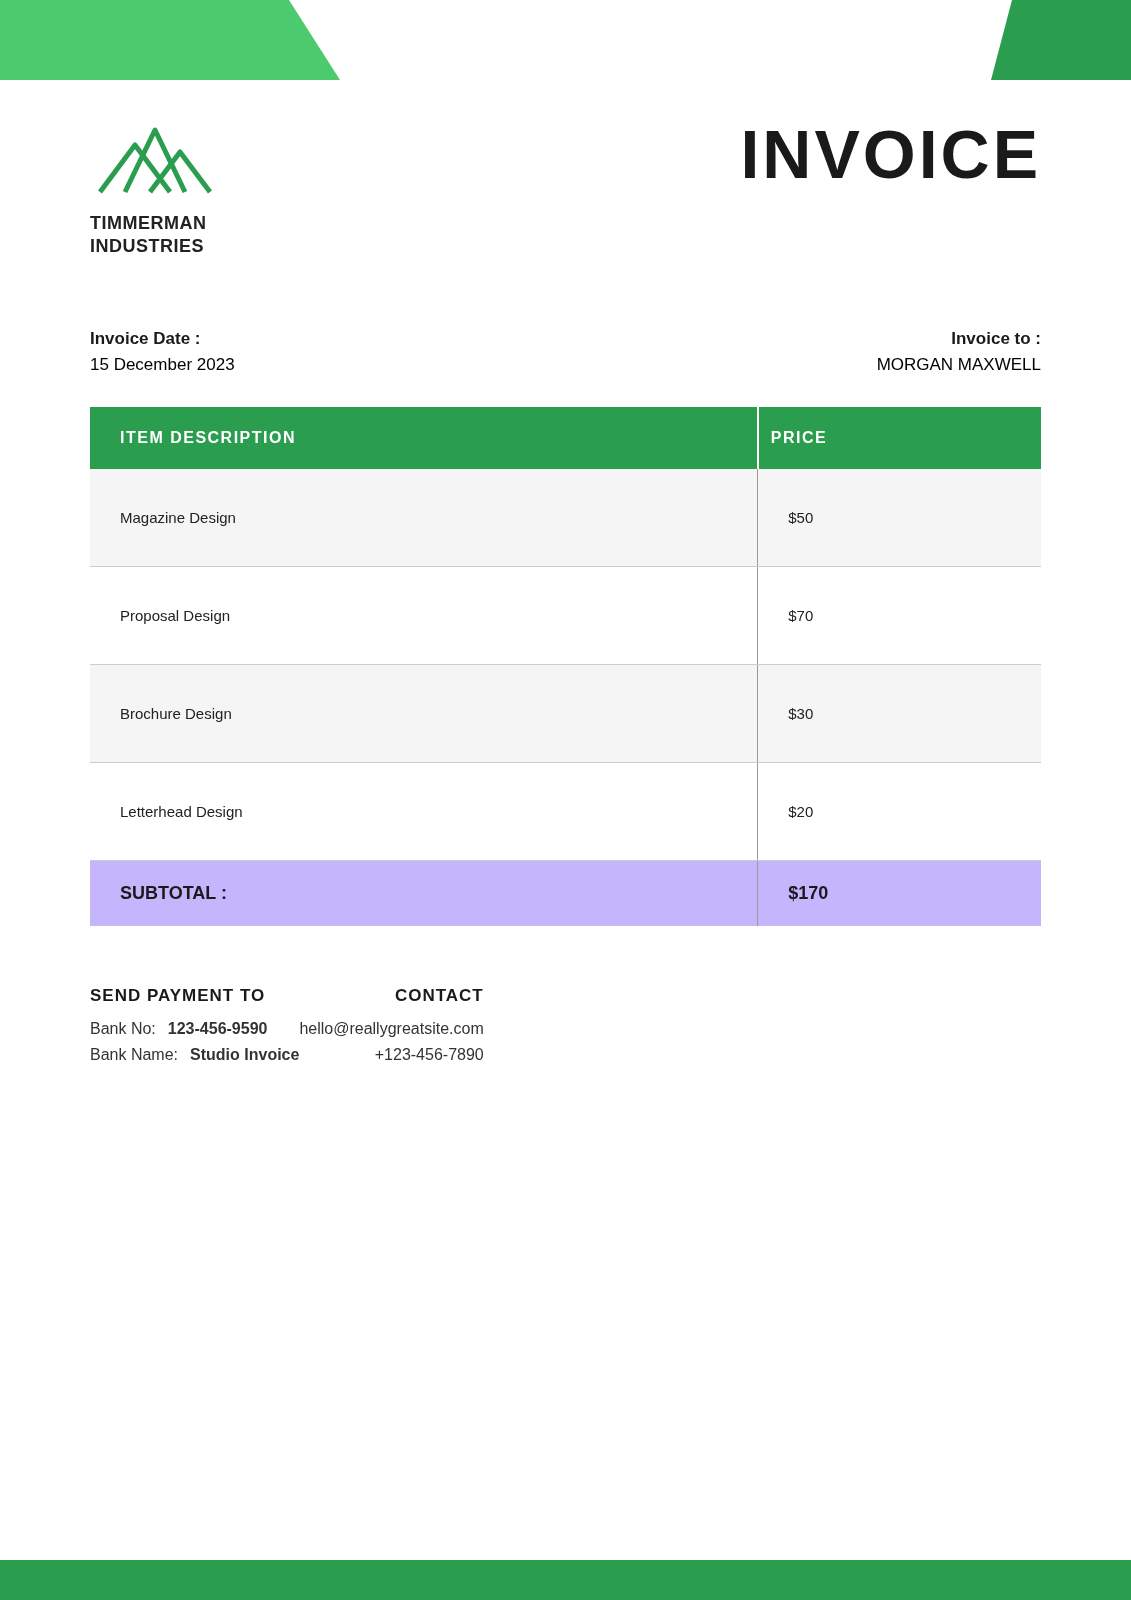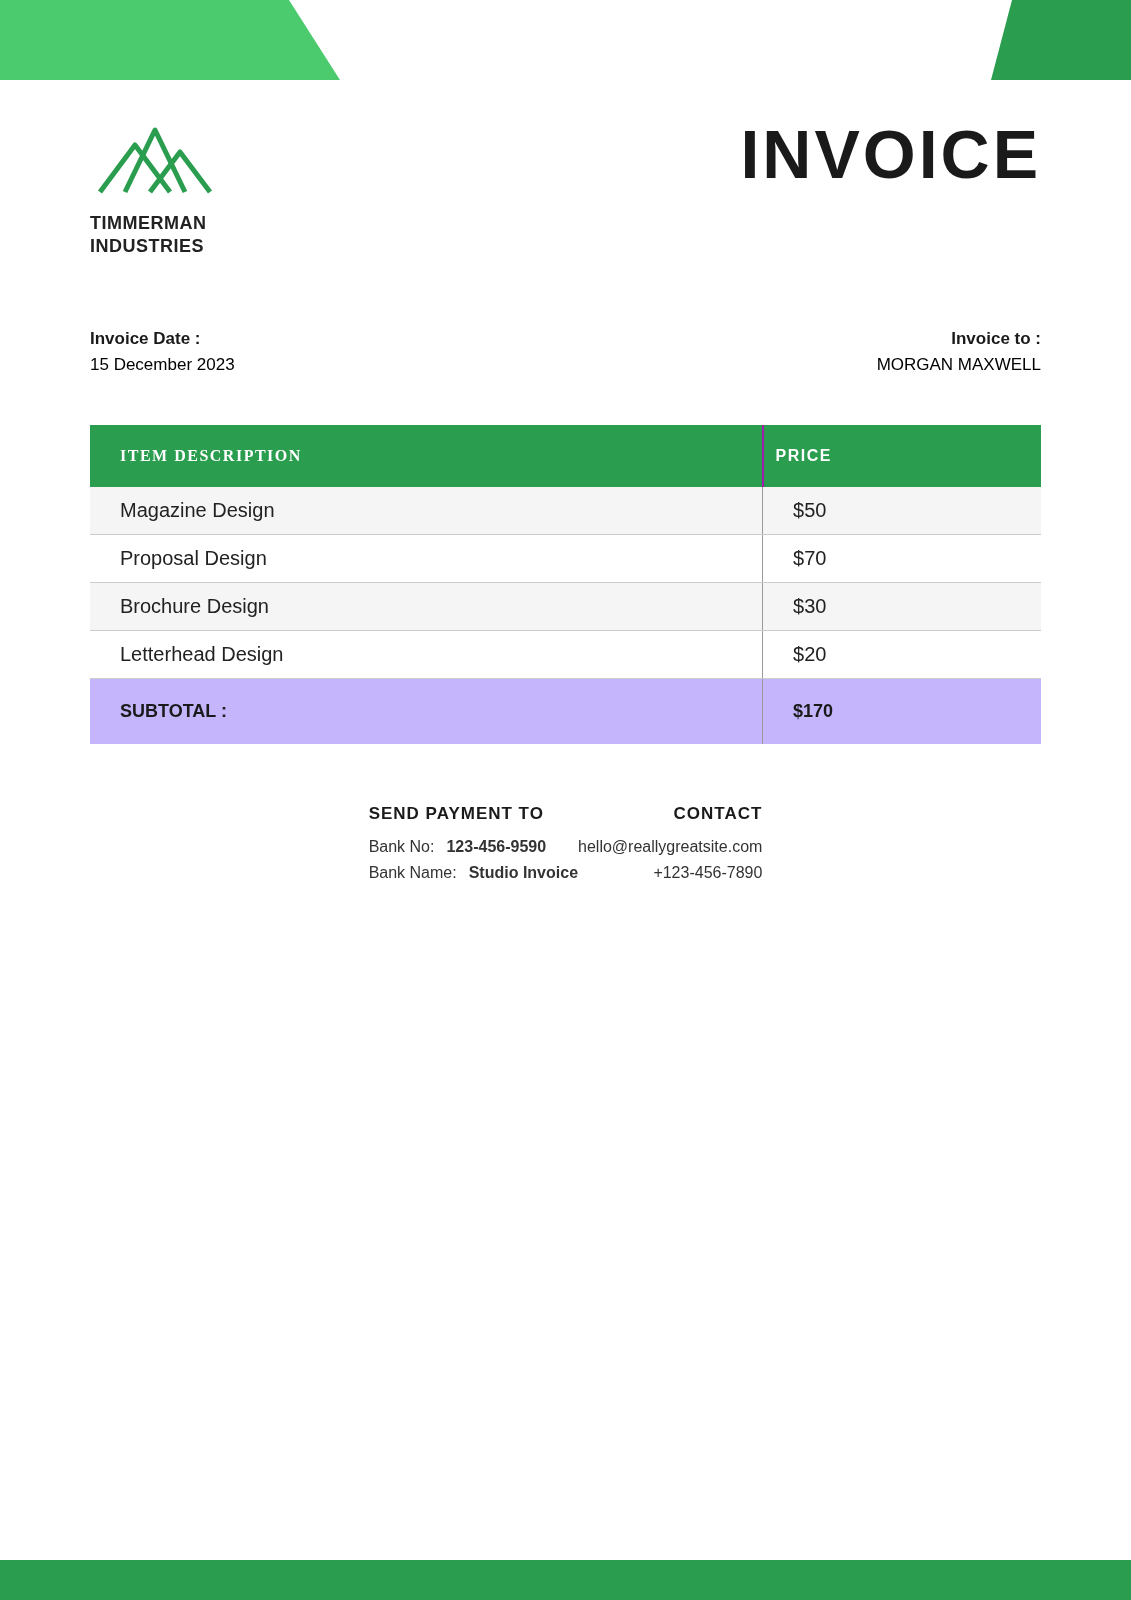--- a/index.html
+++ b/index.html
@@ -103,21 +103,21 @@
       font-weight: 900;
       color: #1a1a1a;
       letter-spacing: 3px;
       line-height: 1;
     }
 
     
     .meta-row {
       display: flex;
       justify-content: space-between;
-      margin-bottom: 50px;
+      margin-bottom: 32px;
     }
 
     .meta-left, .meta-right {
       display: flex;
       flex-direction: column;
     }
 
     .meta-right {
       align-items: flex-end;
       text-align: right;
@@ -150,32 +150,31 @@
     .table-header th {
       padding: 22px 30px;
       font-size: 16px;
       font-weight: 700;
       letter-spacing: 1.5px;
       text-transform: uppercase;
     }
 
     .table-header th:first-child {
       text-align: left;
-      border-right: 2px solid #a21caf;
-      font-family: Liberation Serif, serif;
+      border-right: 2px solid #ffffff;
     }
 
     .table-header th:last-child {
       text-align: left;
       padding-left: 12px;
     }
 
     .table-row td {
-      padding: 12px 30px;
-      font-size: 20px;
+      padding: 40px 30px;
+      font-size: 15px;
       color: #222;
       border-bottom: 1px solid #ccc;
     }
 
     .table-row:nth-child(odd) {
       background: #f5f5f5;
     }
 
     .table-row:nth-child(even) {
       background: #ffffff;
@@ -193,21 +192,21 @@
       background: #c4b5fd;
     }
 
     .subtotal-row td:first-child {
       border-right: 1px solid #999;
     }
 
     
     .payment-section {
       display: flex;
-      justify-content: center;
+      justify-content: flex-start;
       margin-top: 48px;
     }
 
     .payment-left, .payment-right {
       display: flex;
       flex-direction: column;
     }
 
     .payment-right {
       align-items: flex-end;

